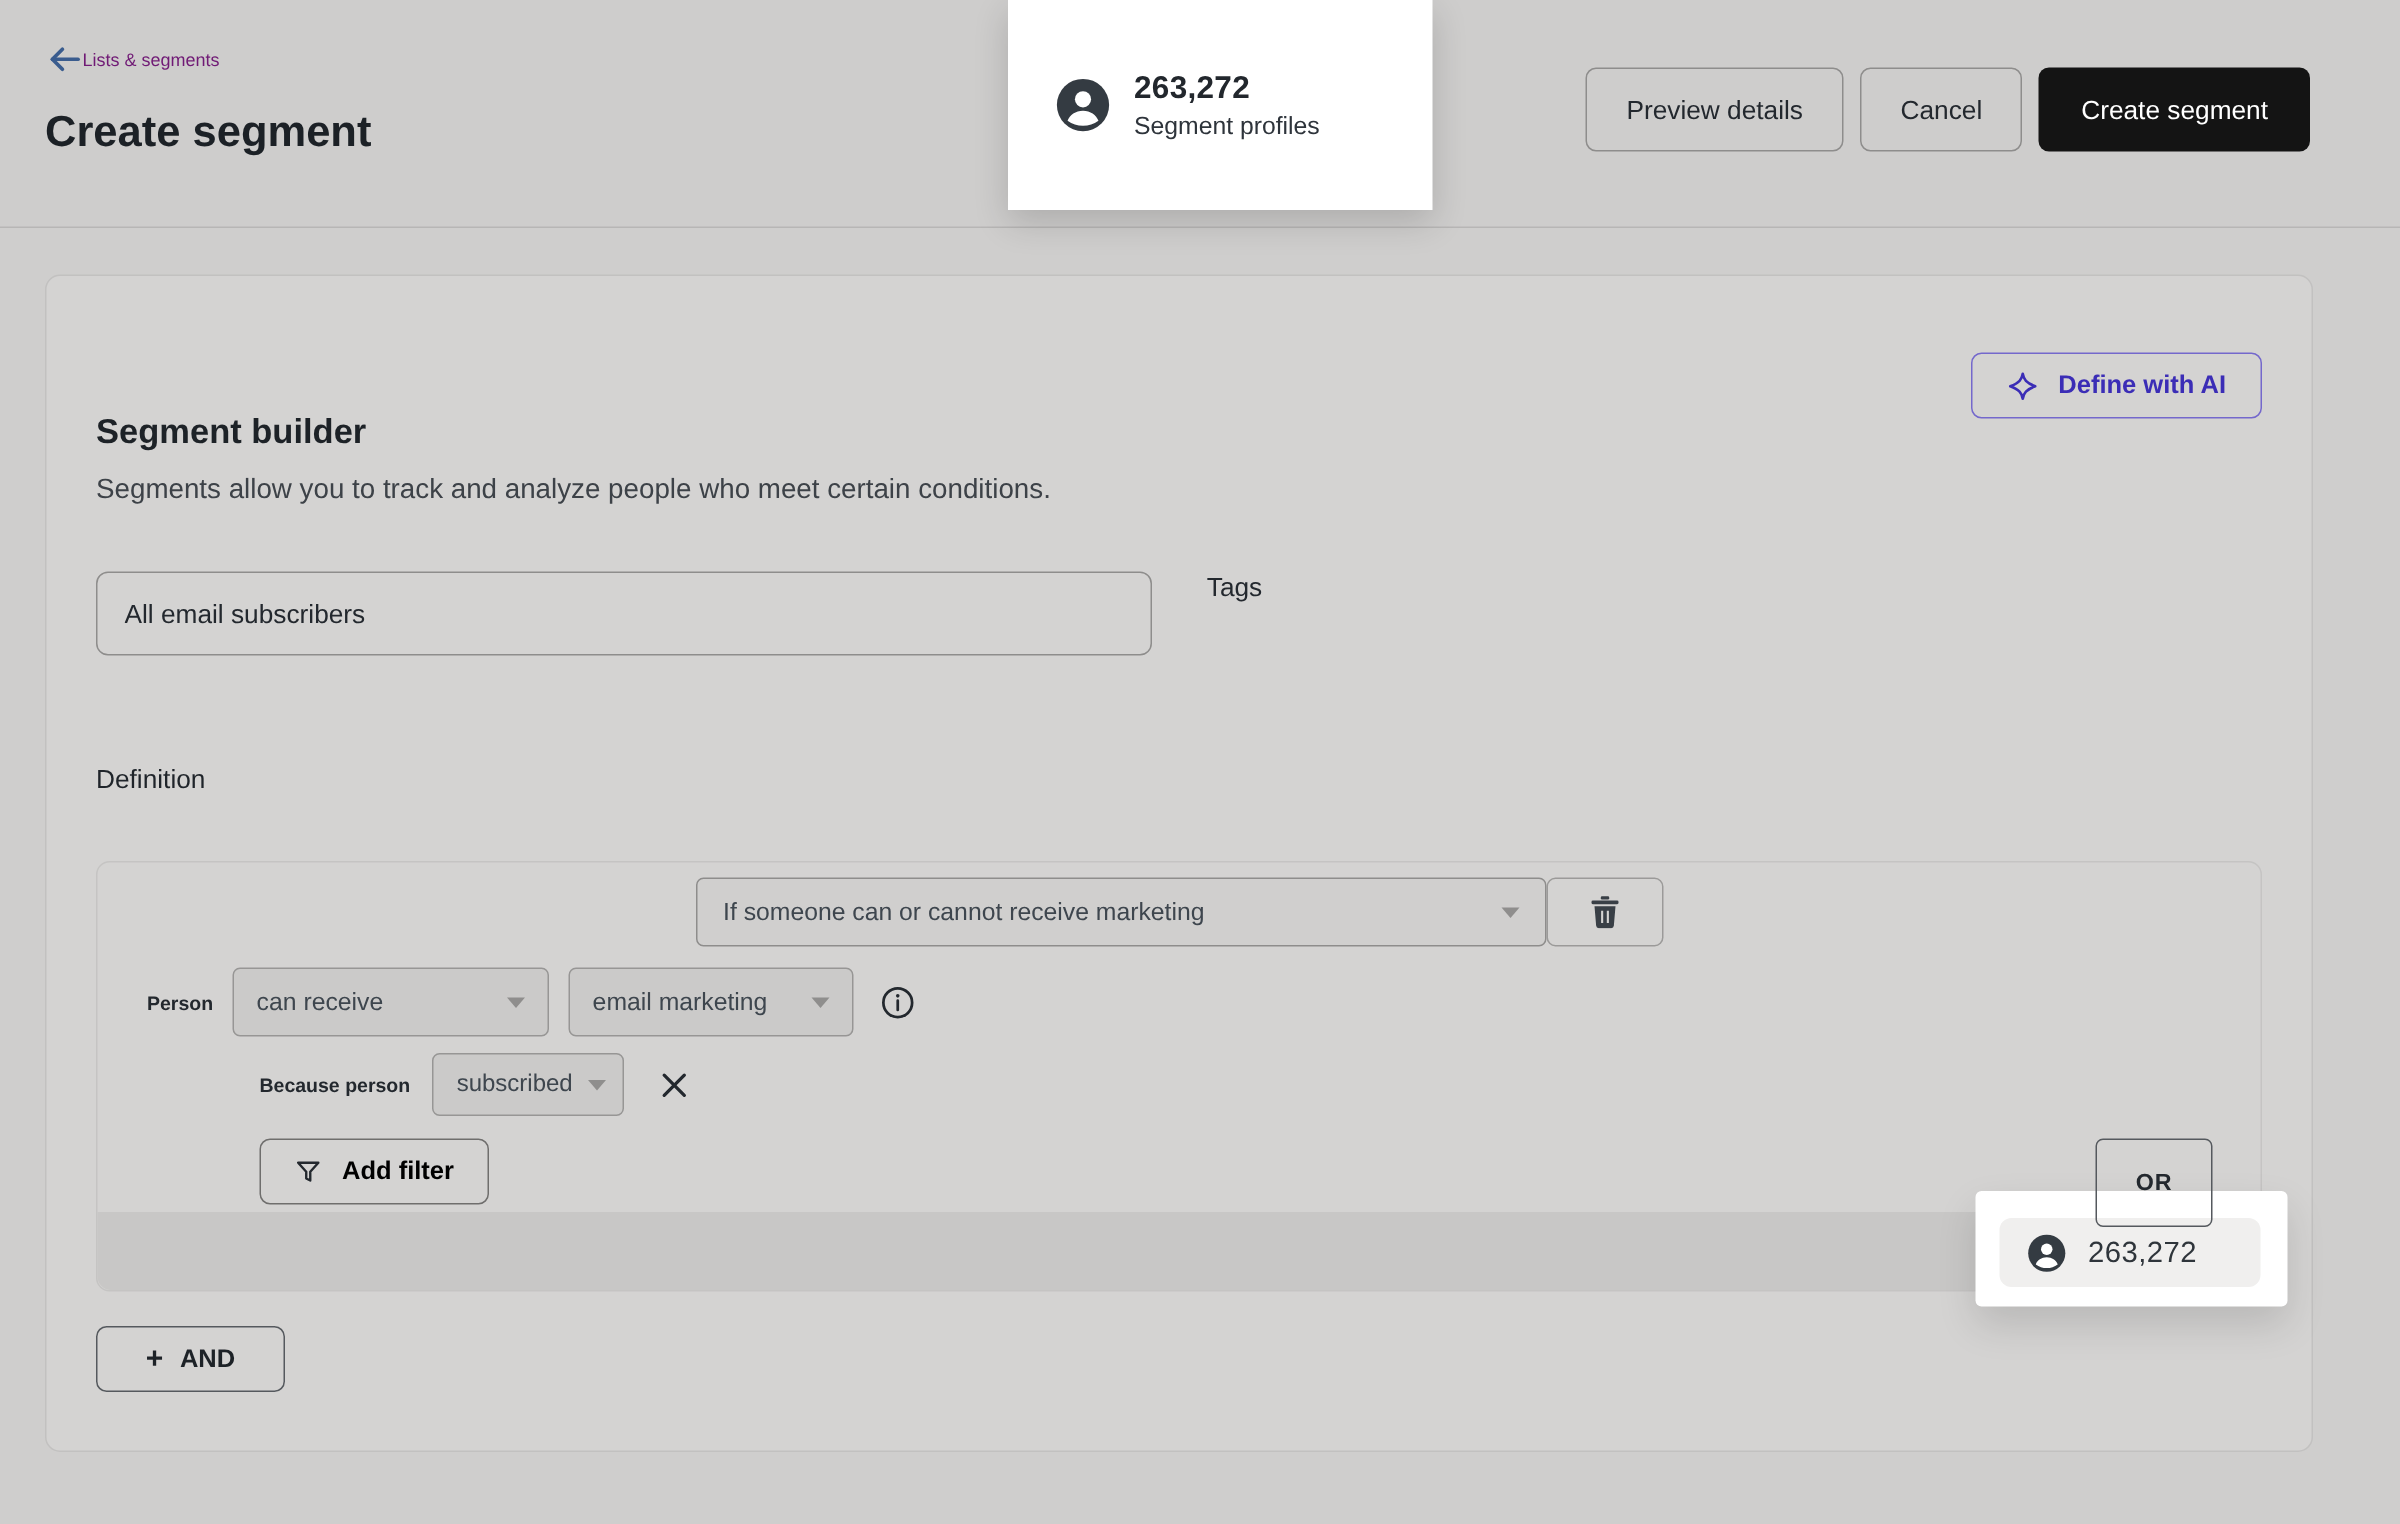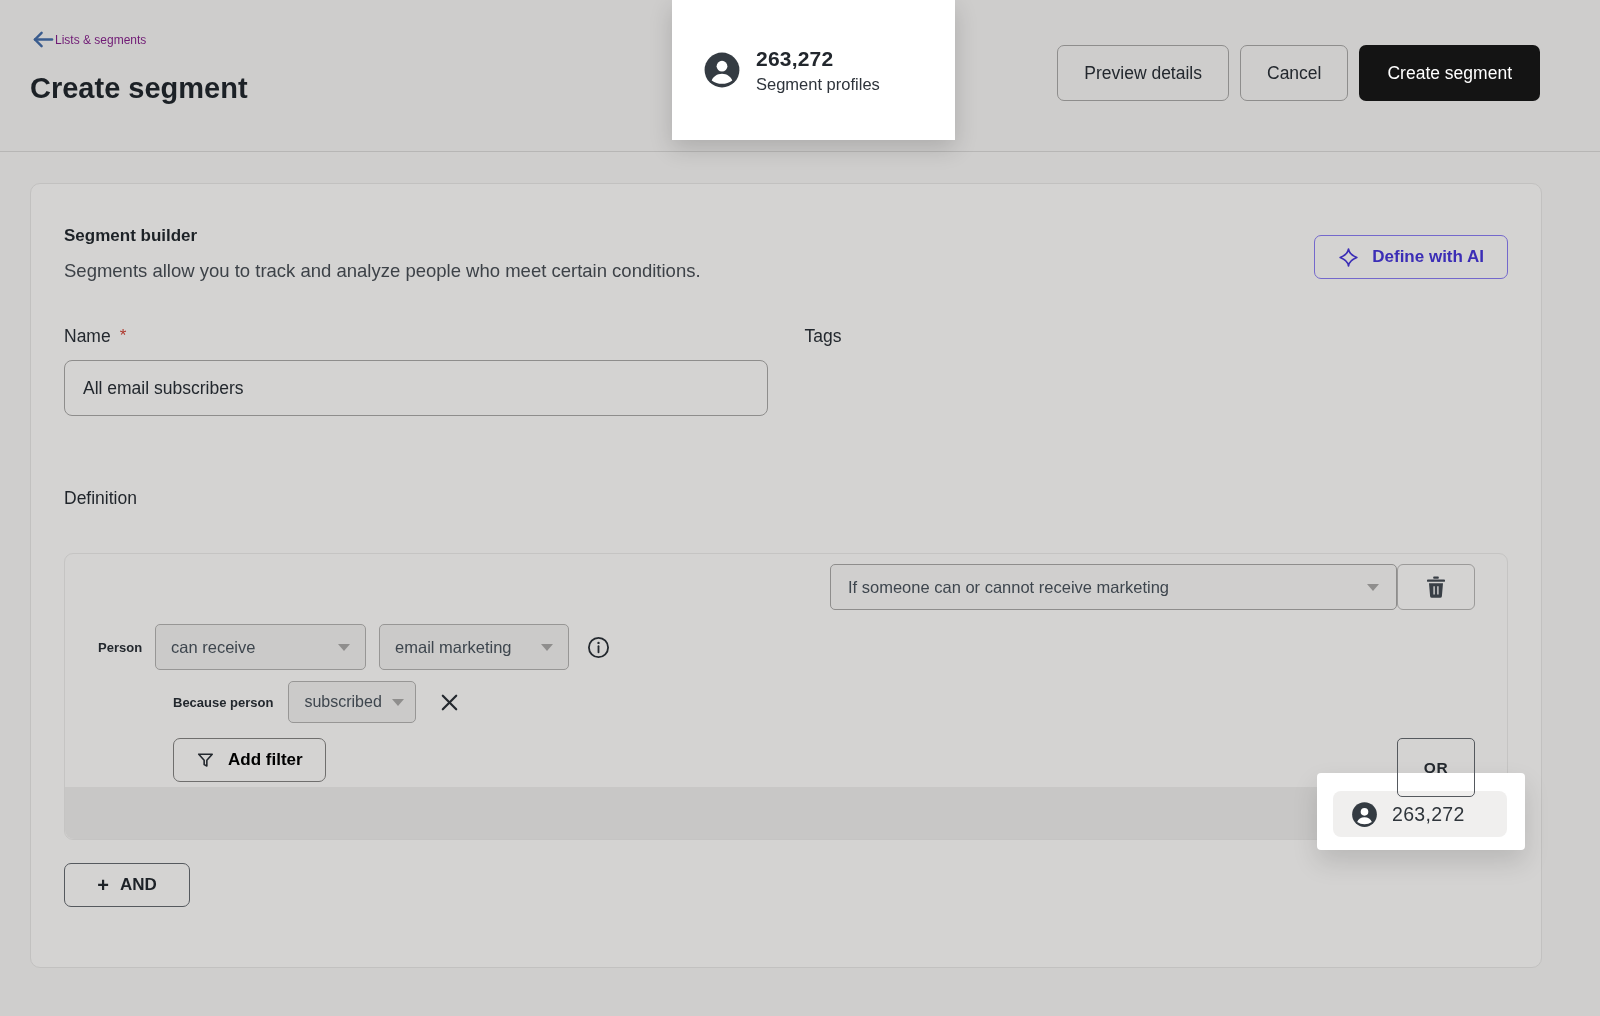--- a/index.html
+++ b/index.html
@@ -29,21 +29,21 @@
   .btn { height:56px; border-radius:7px; font-size:17.5px; font-weight:500; display:flex;
     align-items:center; justify-content:center; cursor:pointer; font-family:inherit; }
   .btn-outline { border:1px solid #8e8d8c; background:transparent; color:#23282e; padding:0 26px; }
   .btn-dark { background:#141414; color:#fff; border:none; padding:0 28px; }
 
   
   .main-card { position:absolute; left:30px; top:183px; width:1512px; height:785px;
     background:#d4d3d2; border:1px solid #c2c1c0; border-radius:10px; padding:42px 33px; }
 
   .builder-header { display:flex; justify-content:space-between; align-items:flex-start; }
-  .builder-title { font-size:17px; font-weight:700; color:#1d2227; }
+  .builder-title { font-size:23px; font-weight:700; color:#1d2227;margin-top:48px; }
   .builder-subtitle { margin-top:14px; font-size:18.5px; color:#3d4248; }
   .define-ai-btn { border:1px solid #7468cc; border-radius:7px; height:44px; padding:0 23px;
     display:flex; align-items:center; gap:13px; color:#3b2db6; font-weight:700; font-size:17px;
     background:transparent; cursor:pointer; margin-top:9px; }
 
   .fields-row { display:flex; gap:37px; margin-top:44px; }
   .field { flex:1; }
   .field-label { font-size:17.5px; color:#23282e; margin-bottom:13px; display:flex; gap:9px; }
   .required { color:#ae372d; font-size:17px; }
   .text-input { width:100%; height:56px; border:1px solid #8e8d8c; border-radius:8px;
@@ -51,21 +51,21 @@
     font-family:inherit; outline:none; }
   .select-box { width:100%; height:56px; border:1px solid #8e8d8c; border-radius:8px;
     display:flex; align-items:center; gap:13px; padding:0 21px; font-size:17.5px; color:#2a2f35;
     cursor:pointer; }
 
   .definition-label { margin-top:72px; font-size:17.5px; color:#1f242a; }
 
   
   .def-panel { position:relative; margin-top:44px; height:287px;
     border:1px solid #c5c4c3; border-radius:9px; }
-  .row-condition { display:flex; justify-content:flex-end; align-items:flex-start;
+  .row-condition { display:flex; justify-content:center; align-items:flex-start;
     padding:10px 32px 0 33px; }
   .condition-select { width:567px; height:46px; border:1px solid #8e8d8c; border-radius:5px;
     background:#d0cfce; display:flex; align-items:center; justify-content:space-between;
     padding:0 17px; font-size:16.5px; color:#3e464e; cursor:pointer; }
   .caret { width:0; height:0; border-left:6px solid transparent; border-right:6px solid transparent;
     border-top:7px solid #8f8e8d; }
   .icon-btn { width:78px; height:46px; border:1px solid #9b9a99; border-radius:6px;
     display:flex; align-items:center; justify-content:center; background:transparent; cursor:pointer; }
 
   .person-row { display:flex; align-items:center; gap:13px; padding:14px 33px 0; }
@@ -156,24 +156,20 @@
         <svg width="21" height="21" viewBox="0 0 24 24" fill="none" stroke="#3b2db6" stroke-width="2" stroke-linejoin="round">
           <path d="M12 2.5c.7 4.2 2.6 6.9 9.5 9.5-6.9 2.6-8.8 5.3-9.5 9.5-.7-4.2-2.6-6.9-9.5-9.5 6.9-2.6 8.8-5.3 9.5-9.5z"></path>
         </svg>
       </span>
       <span>Define with AI</span>
     </button>
   </div>
 
   <div class="fields-row">
     <div class="field">
-      <div class="field-label">
-        <span>Name</span>
-        <span class="required">*</span>
-      </div>
       <input class="text-input" type="text" value="All email subscribers" style="">
     </div>
 
     <div class="field">
       <div class="field-label">Tags</div>
     </div>
   </div>
 
   <div class="definition-label">Definition</div>
 

